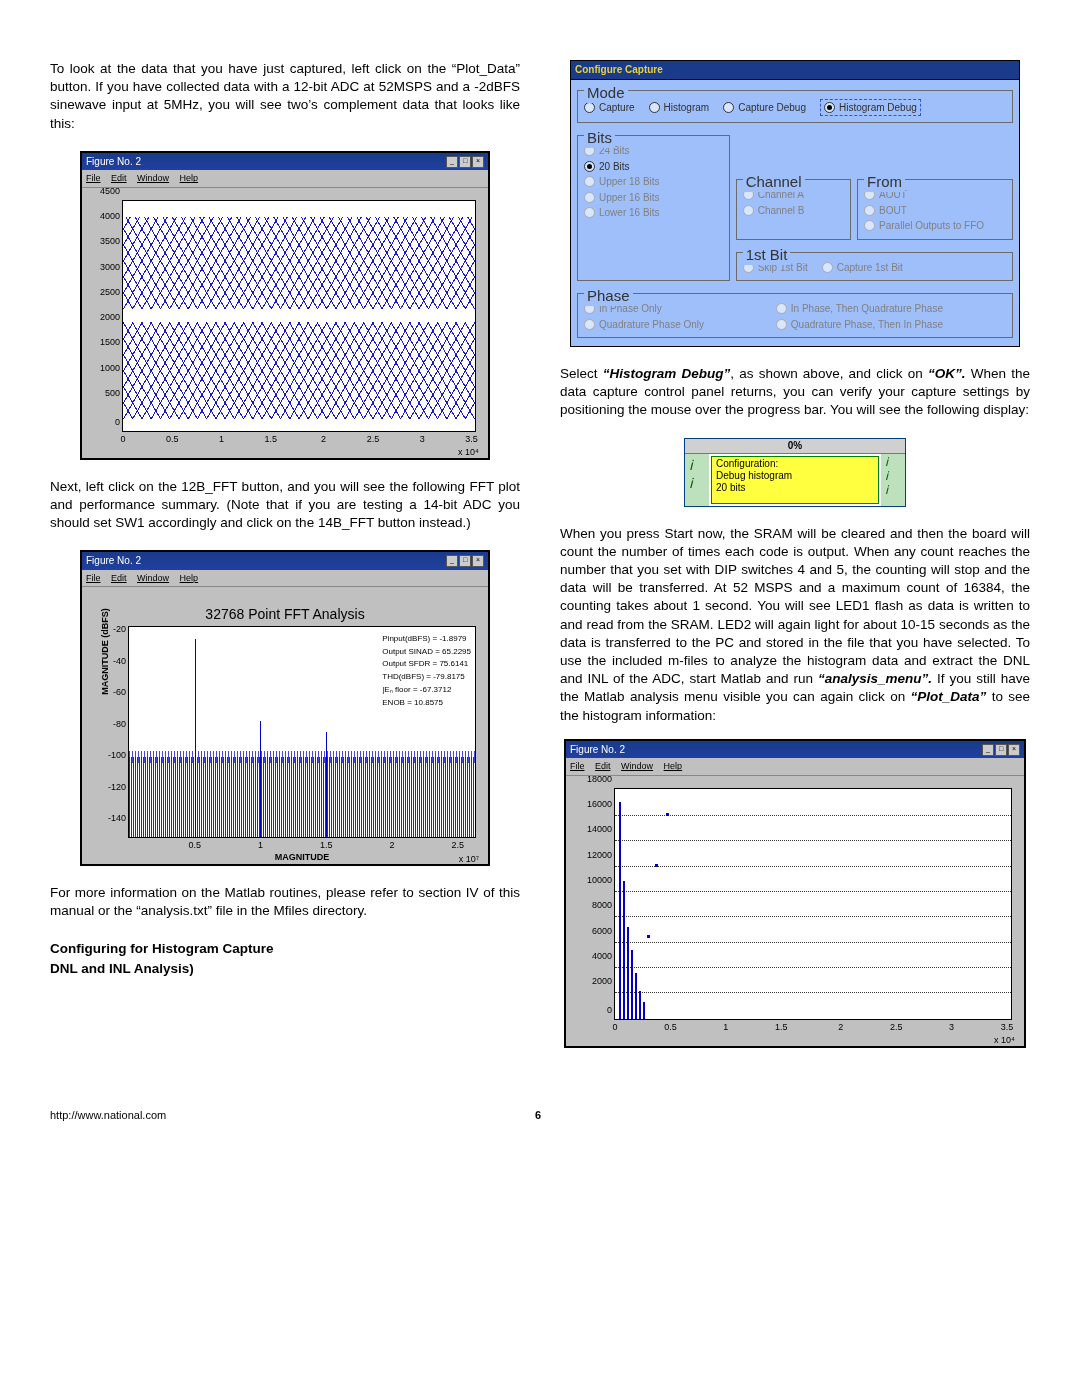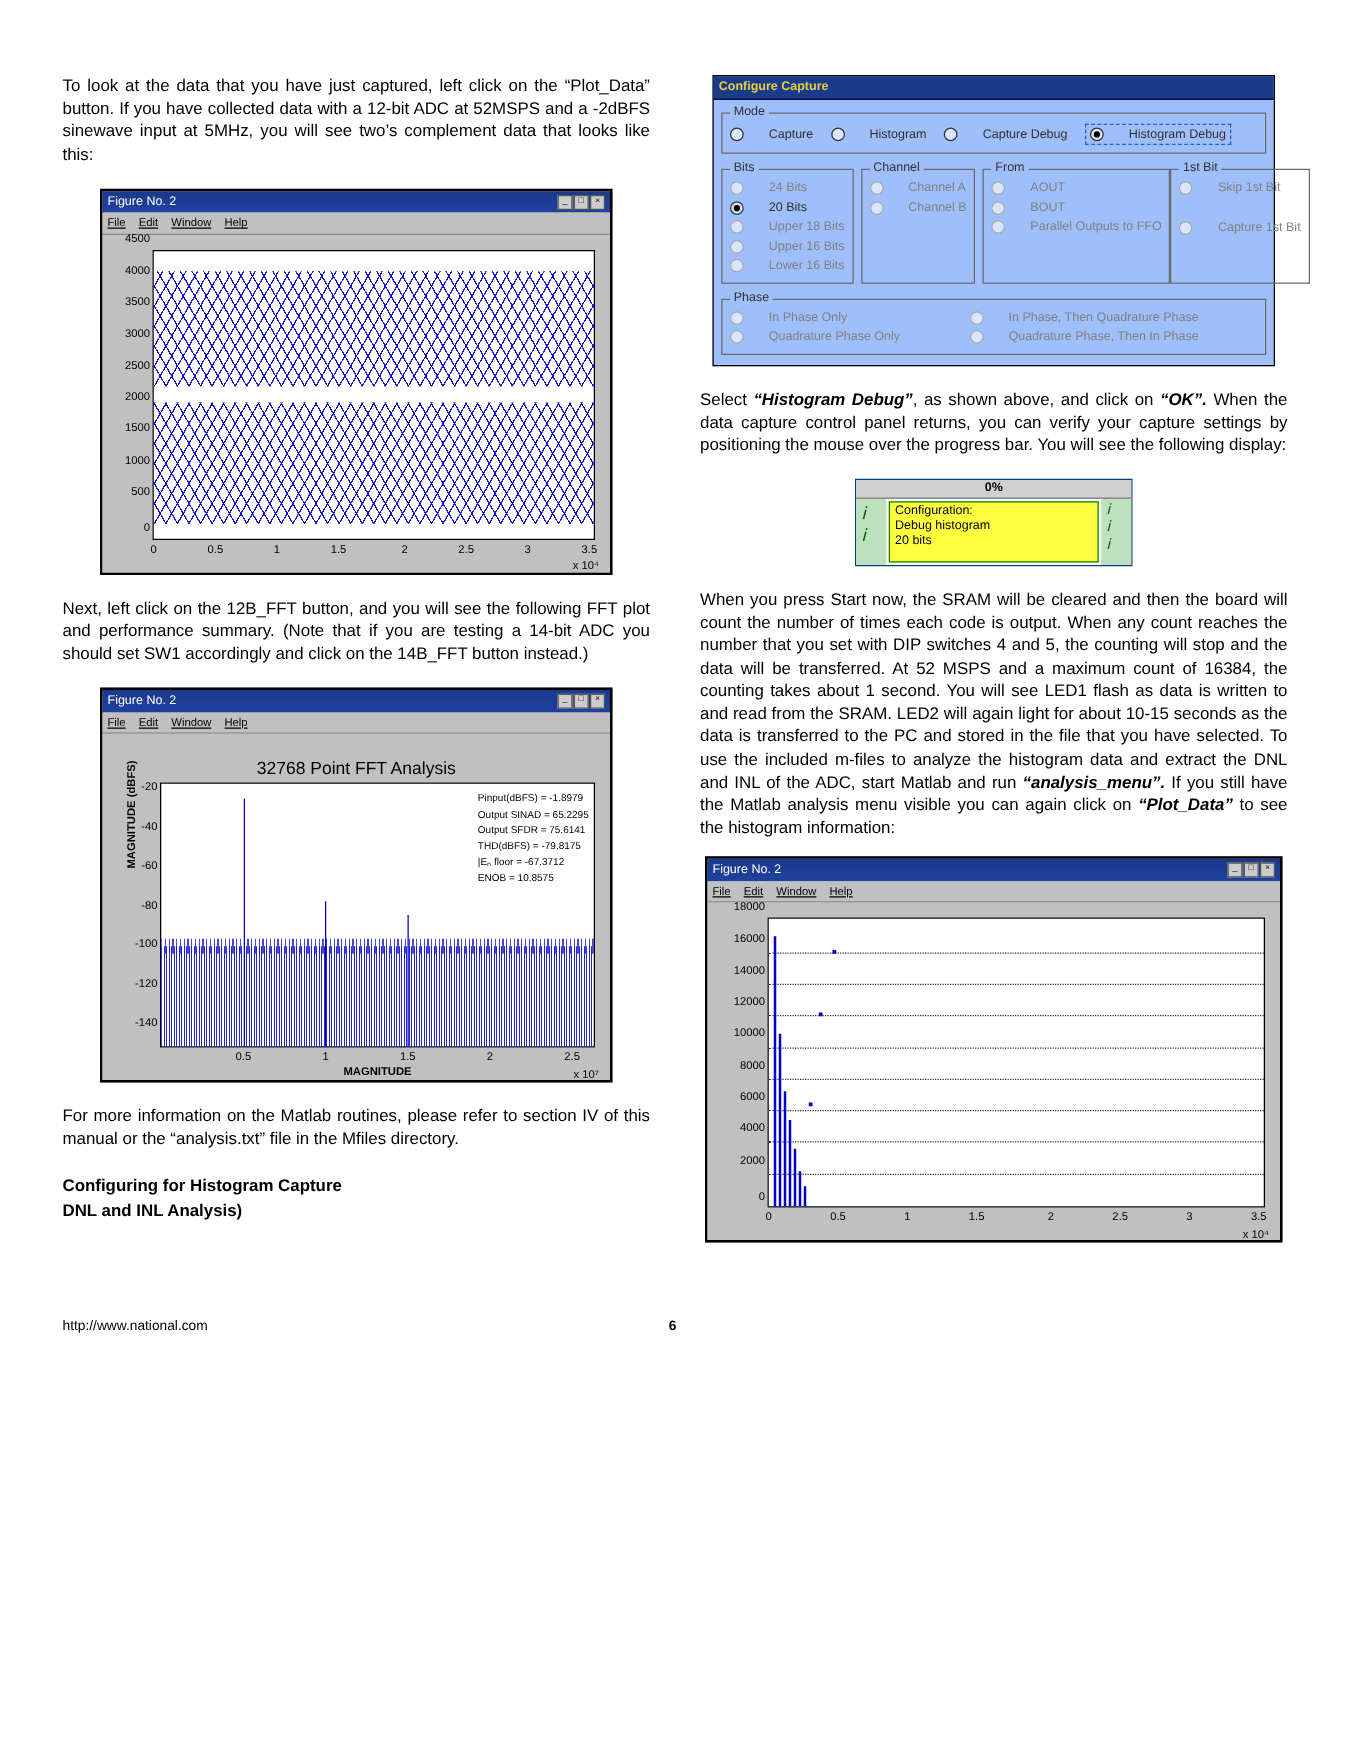--- a/index.html
+++ b/index.html
@@ -91,24 +91,24 @@
   .grp {
     border:1px solid #6a6a6a;
     margin:4px 0 8px 0;
     padding: 6px 6px 4px 6px;
     position:relative;
   }
   .grp-title {
     position:absolute; top:-8px; left:6px;
     background:#9fbffb;
     padding:0 3px;
-    font-size:10px; color:#333;
+    font-size:15px; color:#333;
   }
   .radio-row { display:flex; gap:14px; flex-wrap:wrap; }
-  .radio-item { display:flex; align-items:center; gap:20px; white-space:nowrap; margin:2px 0; }
+  .radio-item { display:flex; align-items:center; gap:4px; white-space:nowrap; margin:2px 0; }
   .rbtn { width:9px; height:9px; border:1px solid #333; border-radius:50%; background:#d8e6ff; display:inline-flex; align-items:center; justify-content:center; flex:0 0 auto;}
   .rbtn.sel::after { content:""; width:5px; height:5px; background:#000; border-radius:50%; }
   .dim { color:#808080; }
   .dim .rbtn { border-color:#aaa; }
   .cfg-btns { display:flex; border-top:1px solid #888; margin-top:4px;}
   .cfg-btn { flex:1; text-align:center; padding:8px; font-weight:bold; font-size:14px; }
   .ok { color:#006000; }
   .cancel { color:#b00000; }
   .bordered { border:1px dashed #2a5ad0; }
   .row2 { display:flex; gap:6px; }
@@ -291,21 +291,21 @@
               </div>
             <div class="radio-item dim">
                 <span class="rbtn"></span>
                 <span>Upper 16 Bits</span>
               </div>
             <div class="radio-item dim">
                 <span class="rbtn"></span>
                 <span>Lower 16 Bits</span>
               </div>
           </div>
-          <div style="flex:2; display:flex; ">
+          <div style="flex:2; display:flex; flex-direction:column;margin-top:44px;">
             <div style="display:flex; gap:6px;">
               <div class="grp dim" style="flex:1">
                 <span class="grp-title">Channel</span>
                 <div class="radio-item">
                     <span class="rbtn"></span>
                     <span>Channel A</span>
                   </div>
                 <div class="radio-item">
                     <span class="rbtn"></span>
                     <span>Channel B</span>

